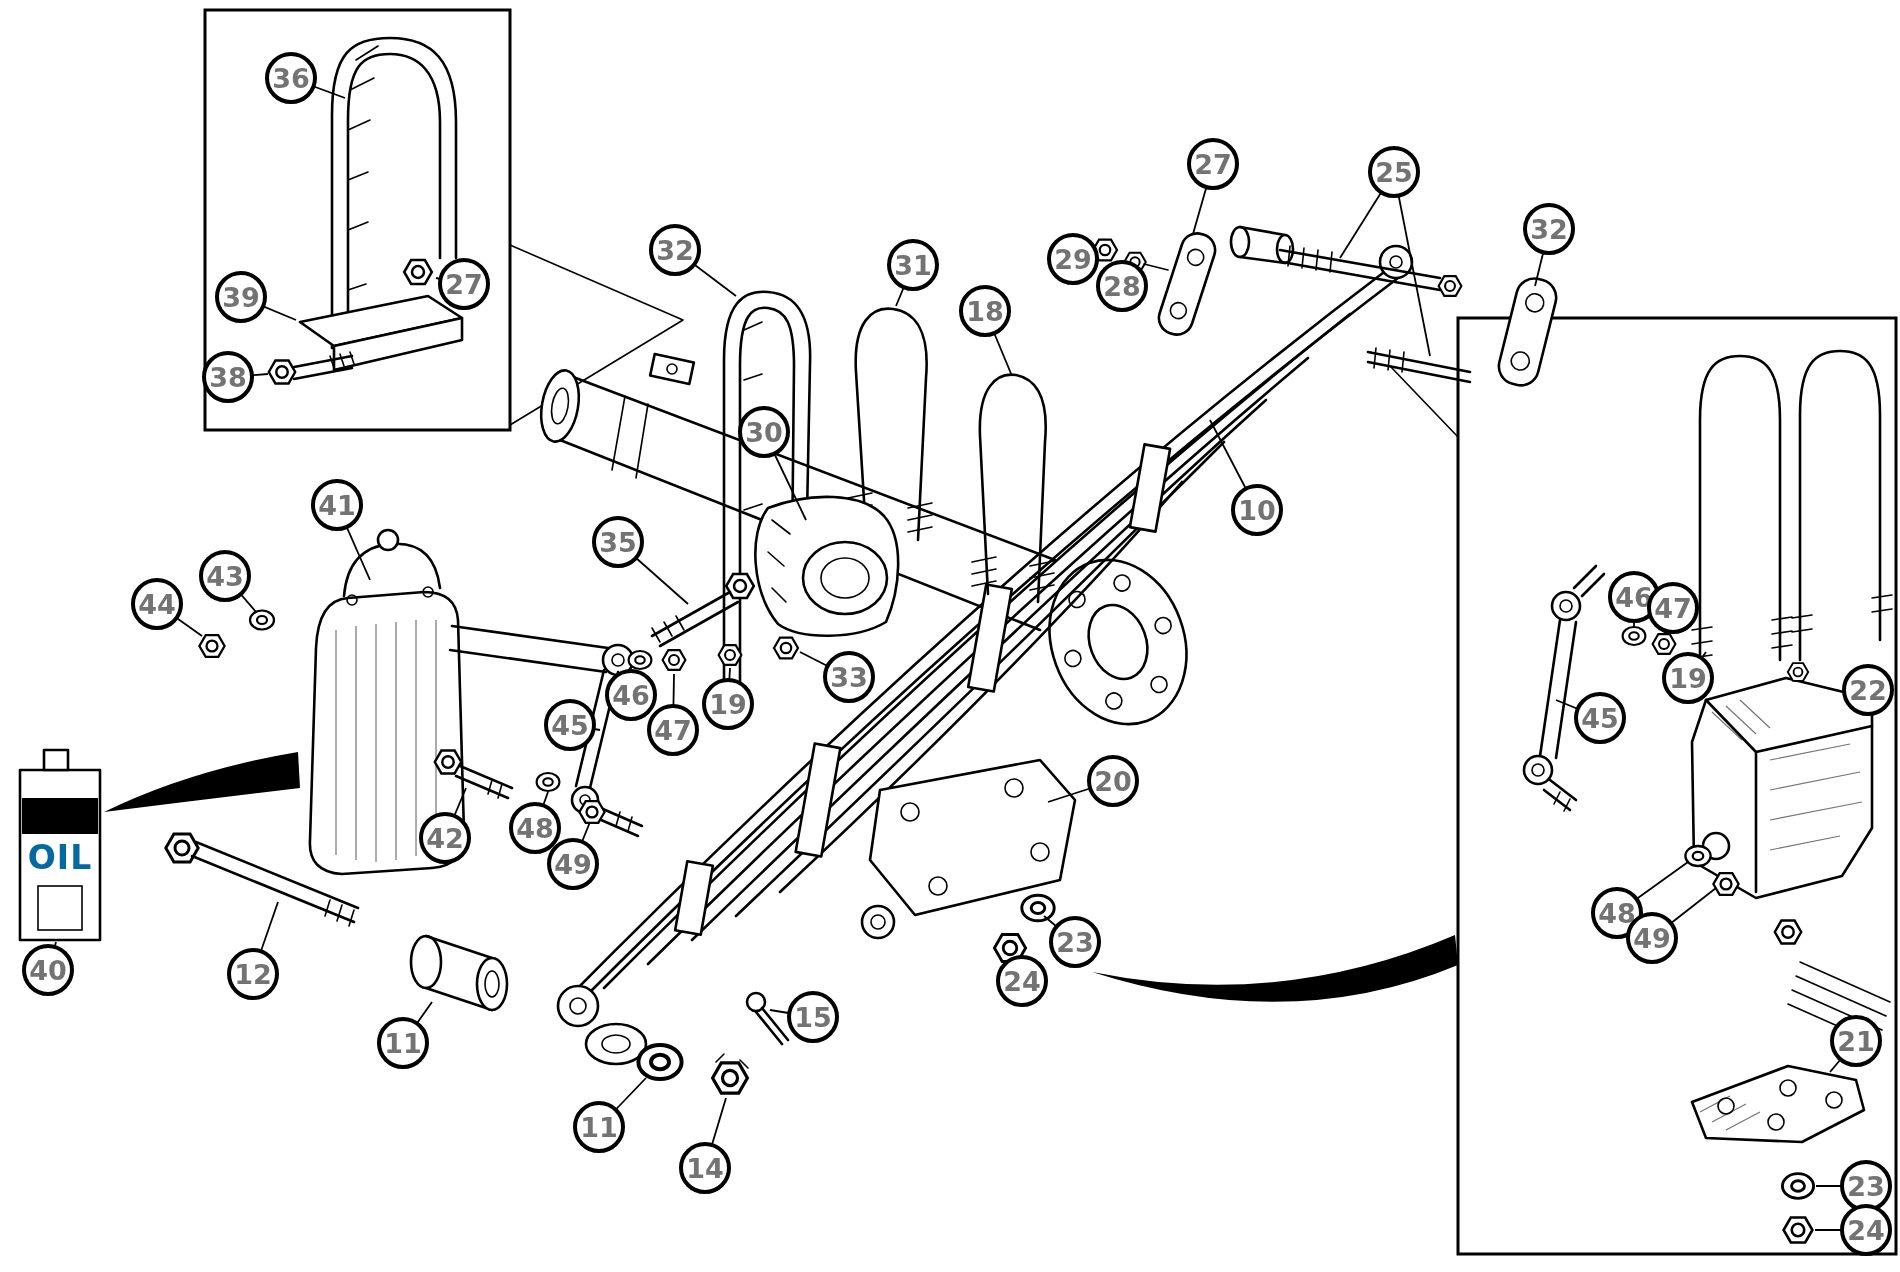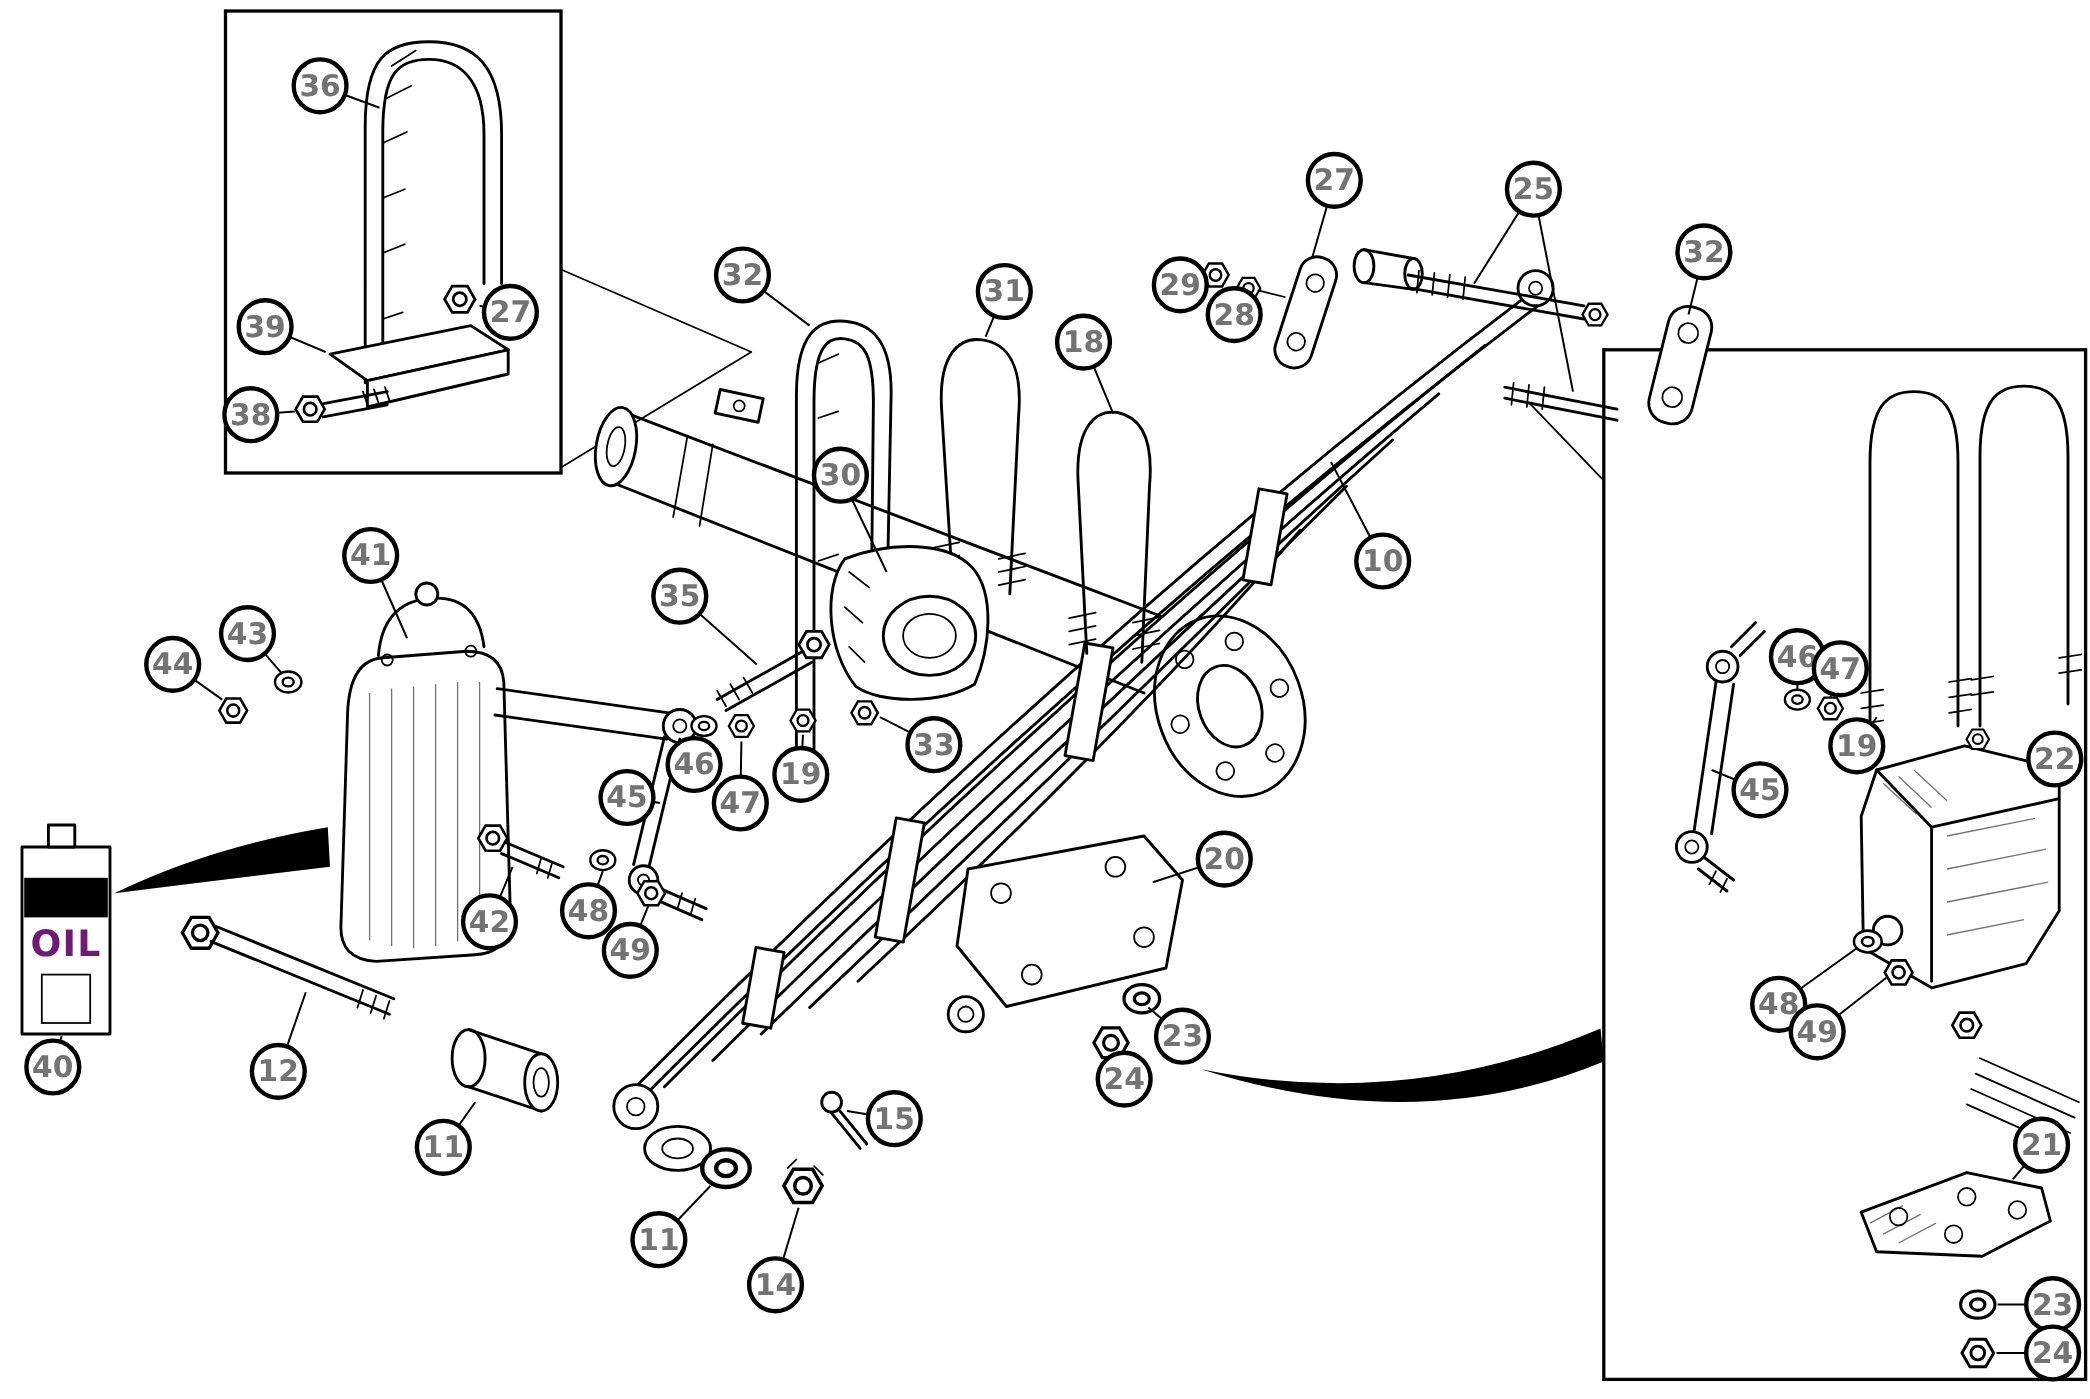--- a/index.html
+++ b/index.html
@@ -16,21 +16,21 @@
   .part{stroke:#000;stroke-width:2.2;fill:#fff;}
   .leader{stroke:#000;stroke-width:1.8;}
   .box{stroke:#000;stroke-width:3;fill:none;}
   .callout{
     position:absolute;width:52px;height:52px;border:4px solid #000;border-radius:50%;
     background:#fff;color:#737373;display:flex;align-items:center;justify-content:center;
     font-weight:bold;font-size:27px;line-height:1;z-index:5;box-sizing:border-box;
   }
   .oil-label{
     position:absolute;left:20px;top:838px;width:80px;text-align:center;
-    font-weight:bold;font-size:33px;letter-spacing:1px;color:#701a75;z-index:4;
+    font-weight:bold;font-size:33px;letter-spacing:1px;color:#0369a1;z-index:4;
   }
 </style>
 </head>
 <body>
 
 <div class="stage">
 
 <svg class="art" width="1900" height="1272" viewBox="0 0 1900 1272">
   <defs>
     <g id="hexnut">

